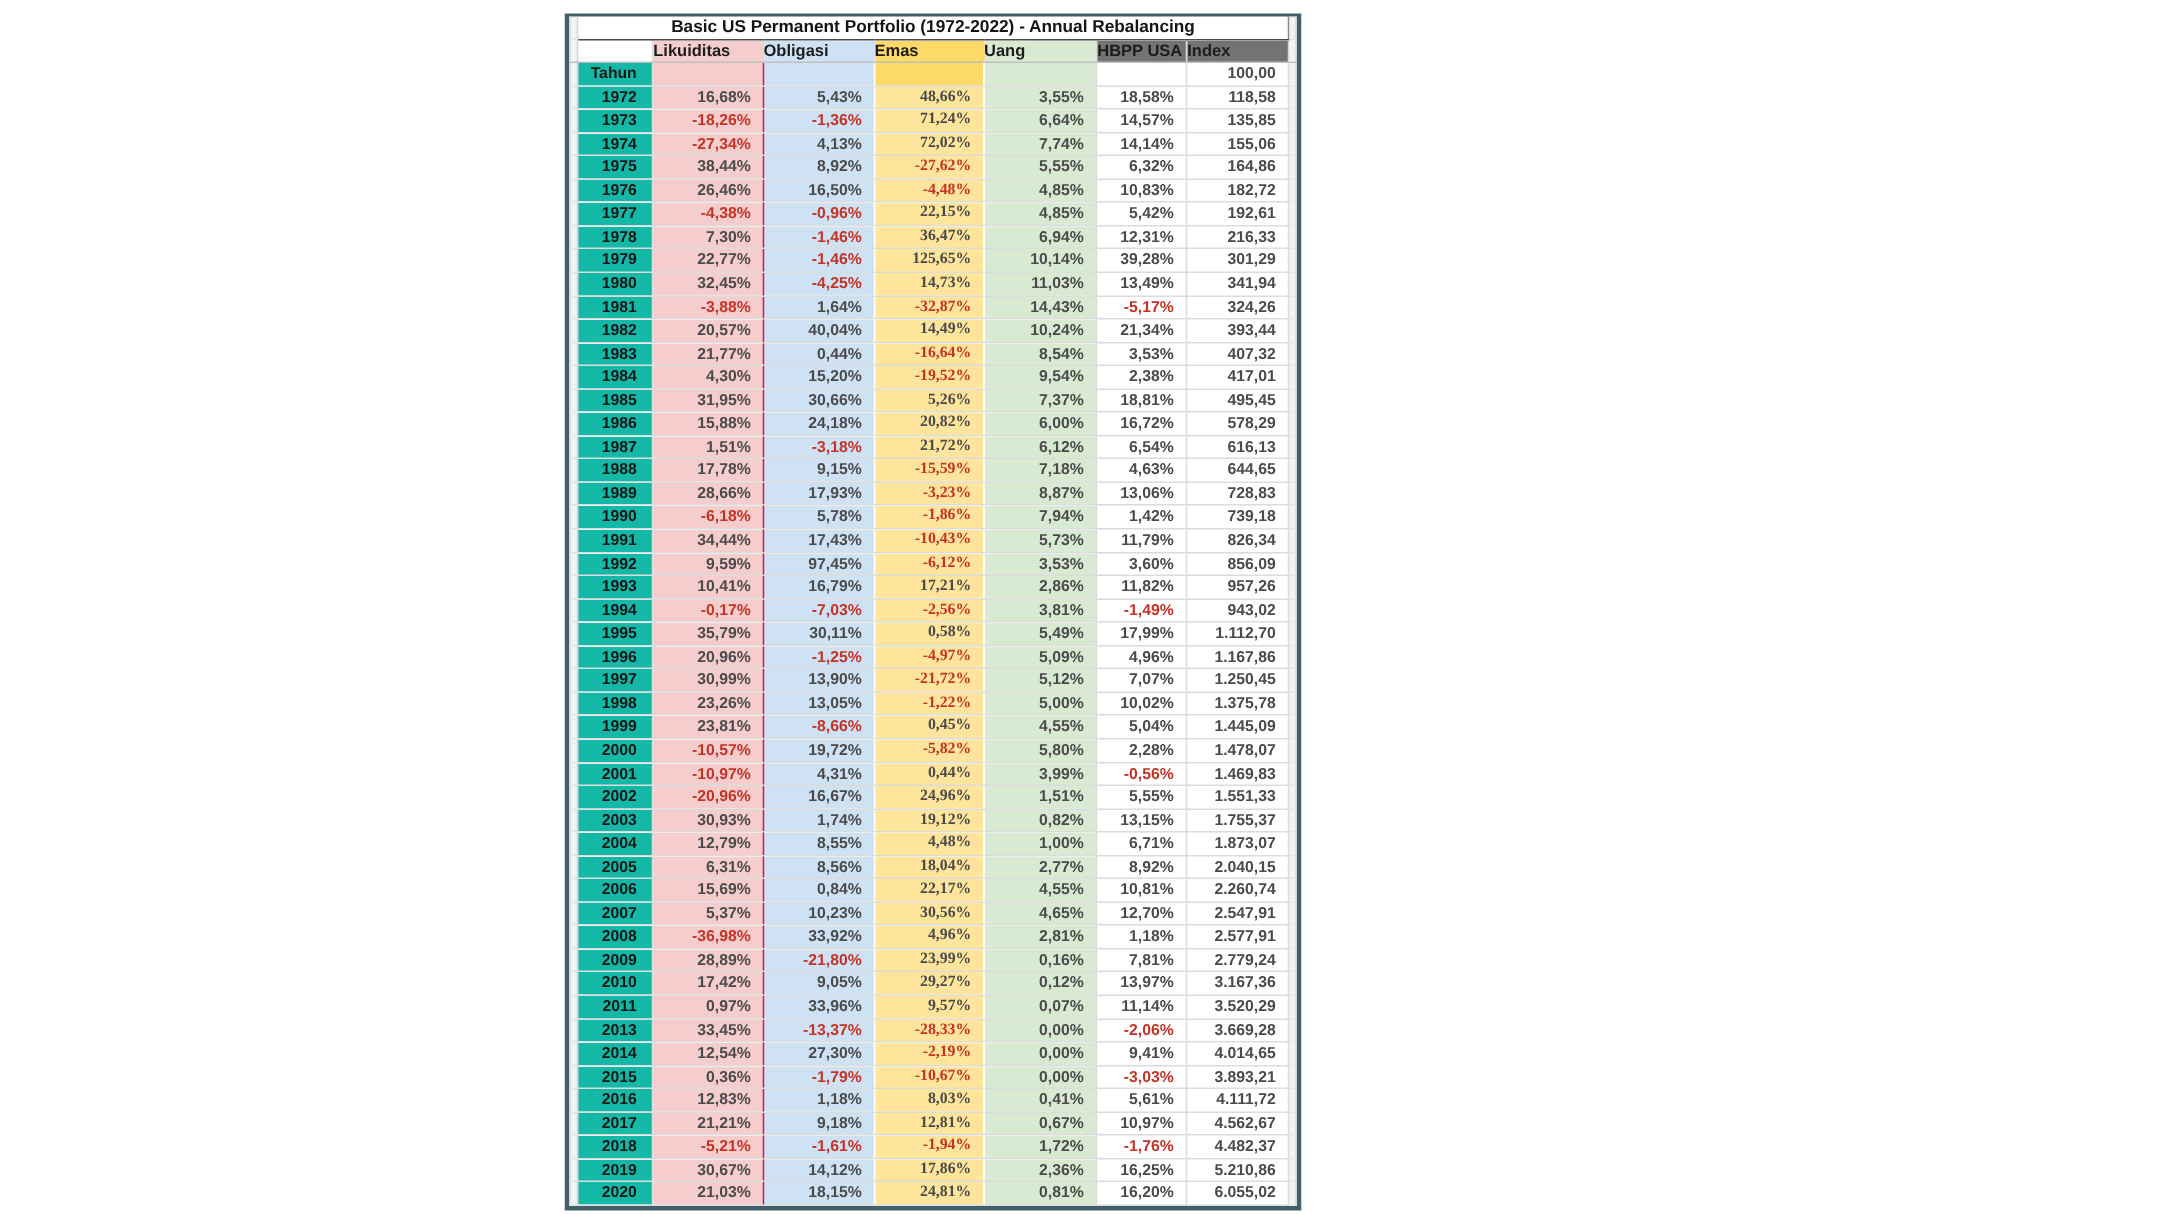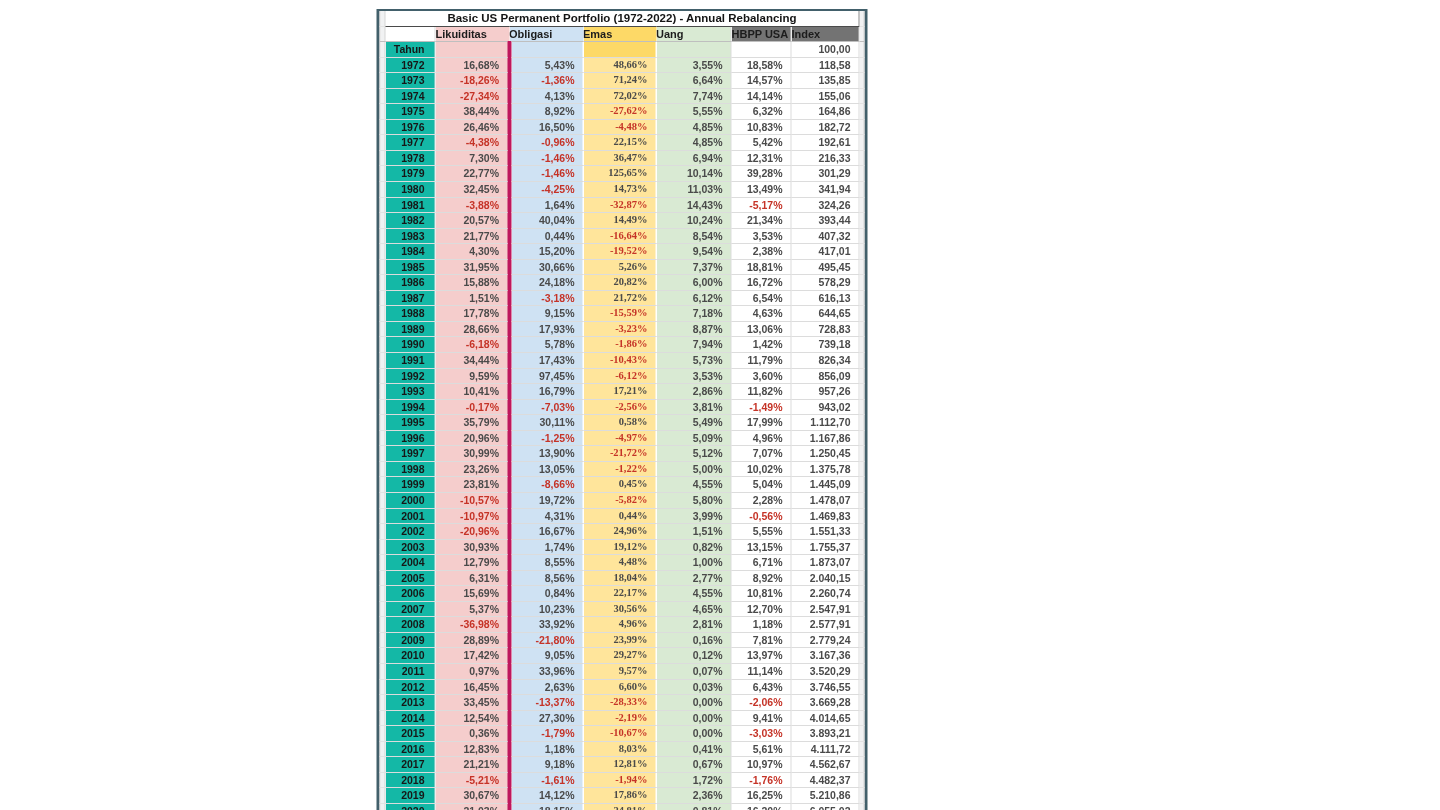--- a/index.html
+++ b/index.html
@@ -56,21 +56,21 @@
   td.h-index{border-left:1px solid var(--grid);}
 
   td.year{
     font-weight:700;color:var(--year);text-align:right;padding-right:10px;
     background:#14b8a6;border-right:1px solid var(--grid);
   }
   td.val{
     font-weight:700;color:var(--val);text-align:right;padding-right:8px;
   }
   td.val.neg{color:var(--neg);}
-  td.bg-lik{background:var(--pink);border-right:4px solid #be185d;}
+  td.bg-lik{background:var(--pink);border-right:1px solid #be185d;}
   td.bg-obl{background:var(--blue);border-right:1px solid #fff;}
   td.bg-emas{background:var(--yellow);border-right:1px solid #fff;font-family:Liberation Serif, serif;}
   td.bg-emas-dark{background:var(--yellow-dark);border-right:1px solid #fff;}
   td.bg-uang{background:var(--green);border-right:1px solid var(--grid);margin-left:20px;}
   td.bg-white{background:#ffffff;border-right:1px solid var(--grid);}
 </style>
 </head>
 <body>
 
 <div class="canvas">
@@ -552,31 +552,20 @@
             <td class="val bg-lik">0,97%</td>
             <td class="val bg-obl">33,96%</td>
             <td class="val bg-emas">9,57%</td>
             <td class="val bg-uang">0,07%</td>
             <td class="val bg-white">11,14%</td>
             <td class="val bg-white">3.520,29</td>
             <td class="gutter"></td>
           </tr>
           <tr>
             <td class="gutter"></td>
-            <td class="year">2012</td>
-            <td class="val bg-lik">16,45%</td>
-            <td class="val bg-obl">2,63%</td>
-            <td class="val bg-emas">6,60%</td>
-            <td class="val bg-uang">0,03%</td>
-            <td class="val bg-white">6,43%</td>
-            <td class="val bg-white">3.746,55</td>
-            <td class="gutter"></td>
-          </tr>
-          <tr>
-            <td class="gutter"></td>
             <td class="year">2013</td>
             <td class="val bg-lik">33,45%</td>
             <td class="val bg-obl neg">-13,37%</td>
             <td class="val bg-emas neg">-28,33%</td>
             <td class="val bg-uang">0,00%</td>
             <td class="val bg-white neg">-2,06%</td>
             <td class="val bg-white">3.669,28</td>
             <td class="gutter"></td>
           </tr>
           <tr>

